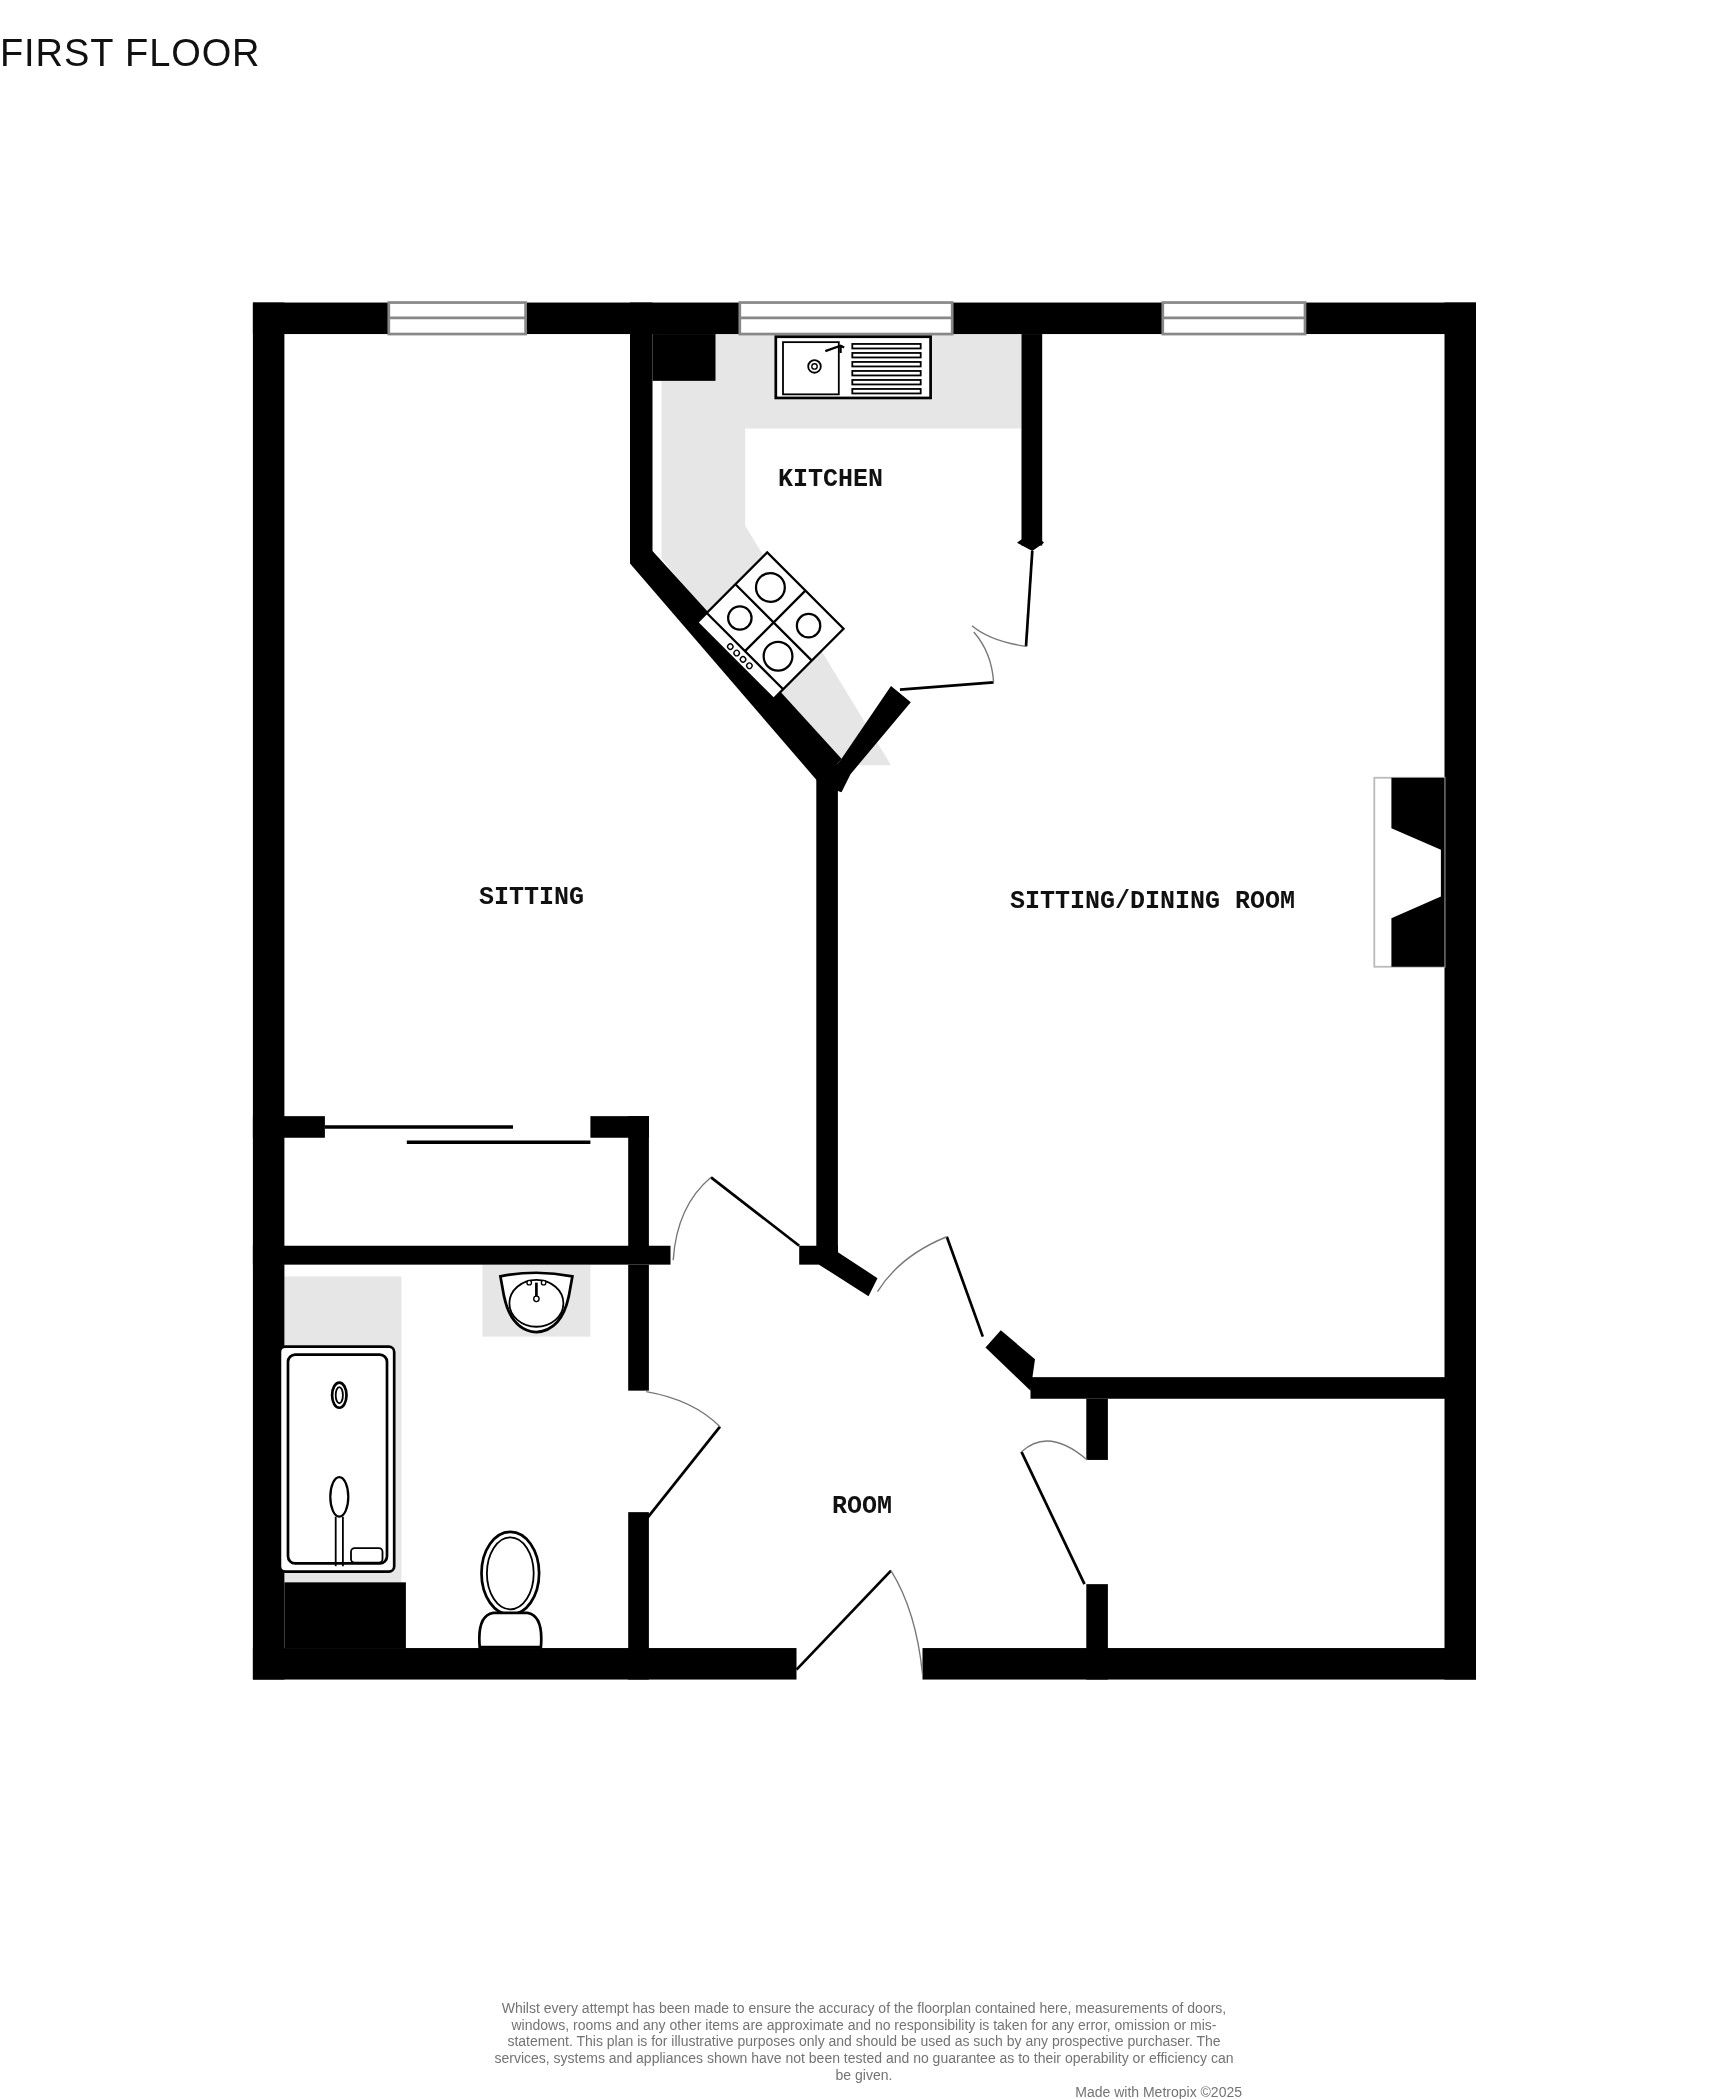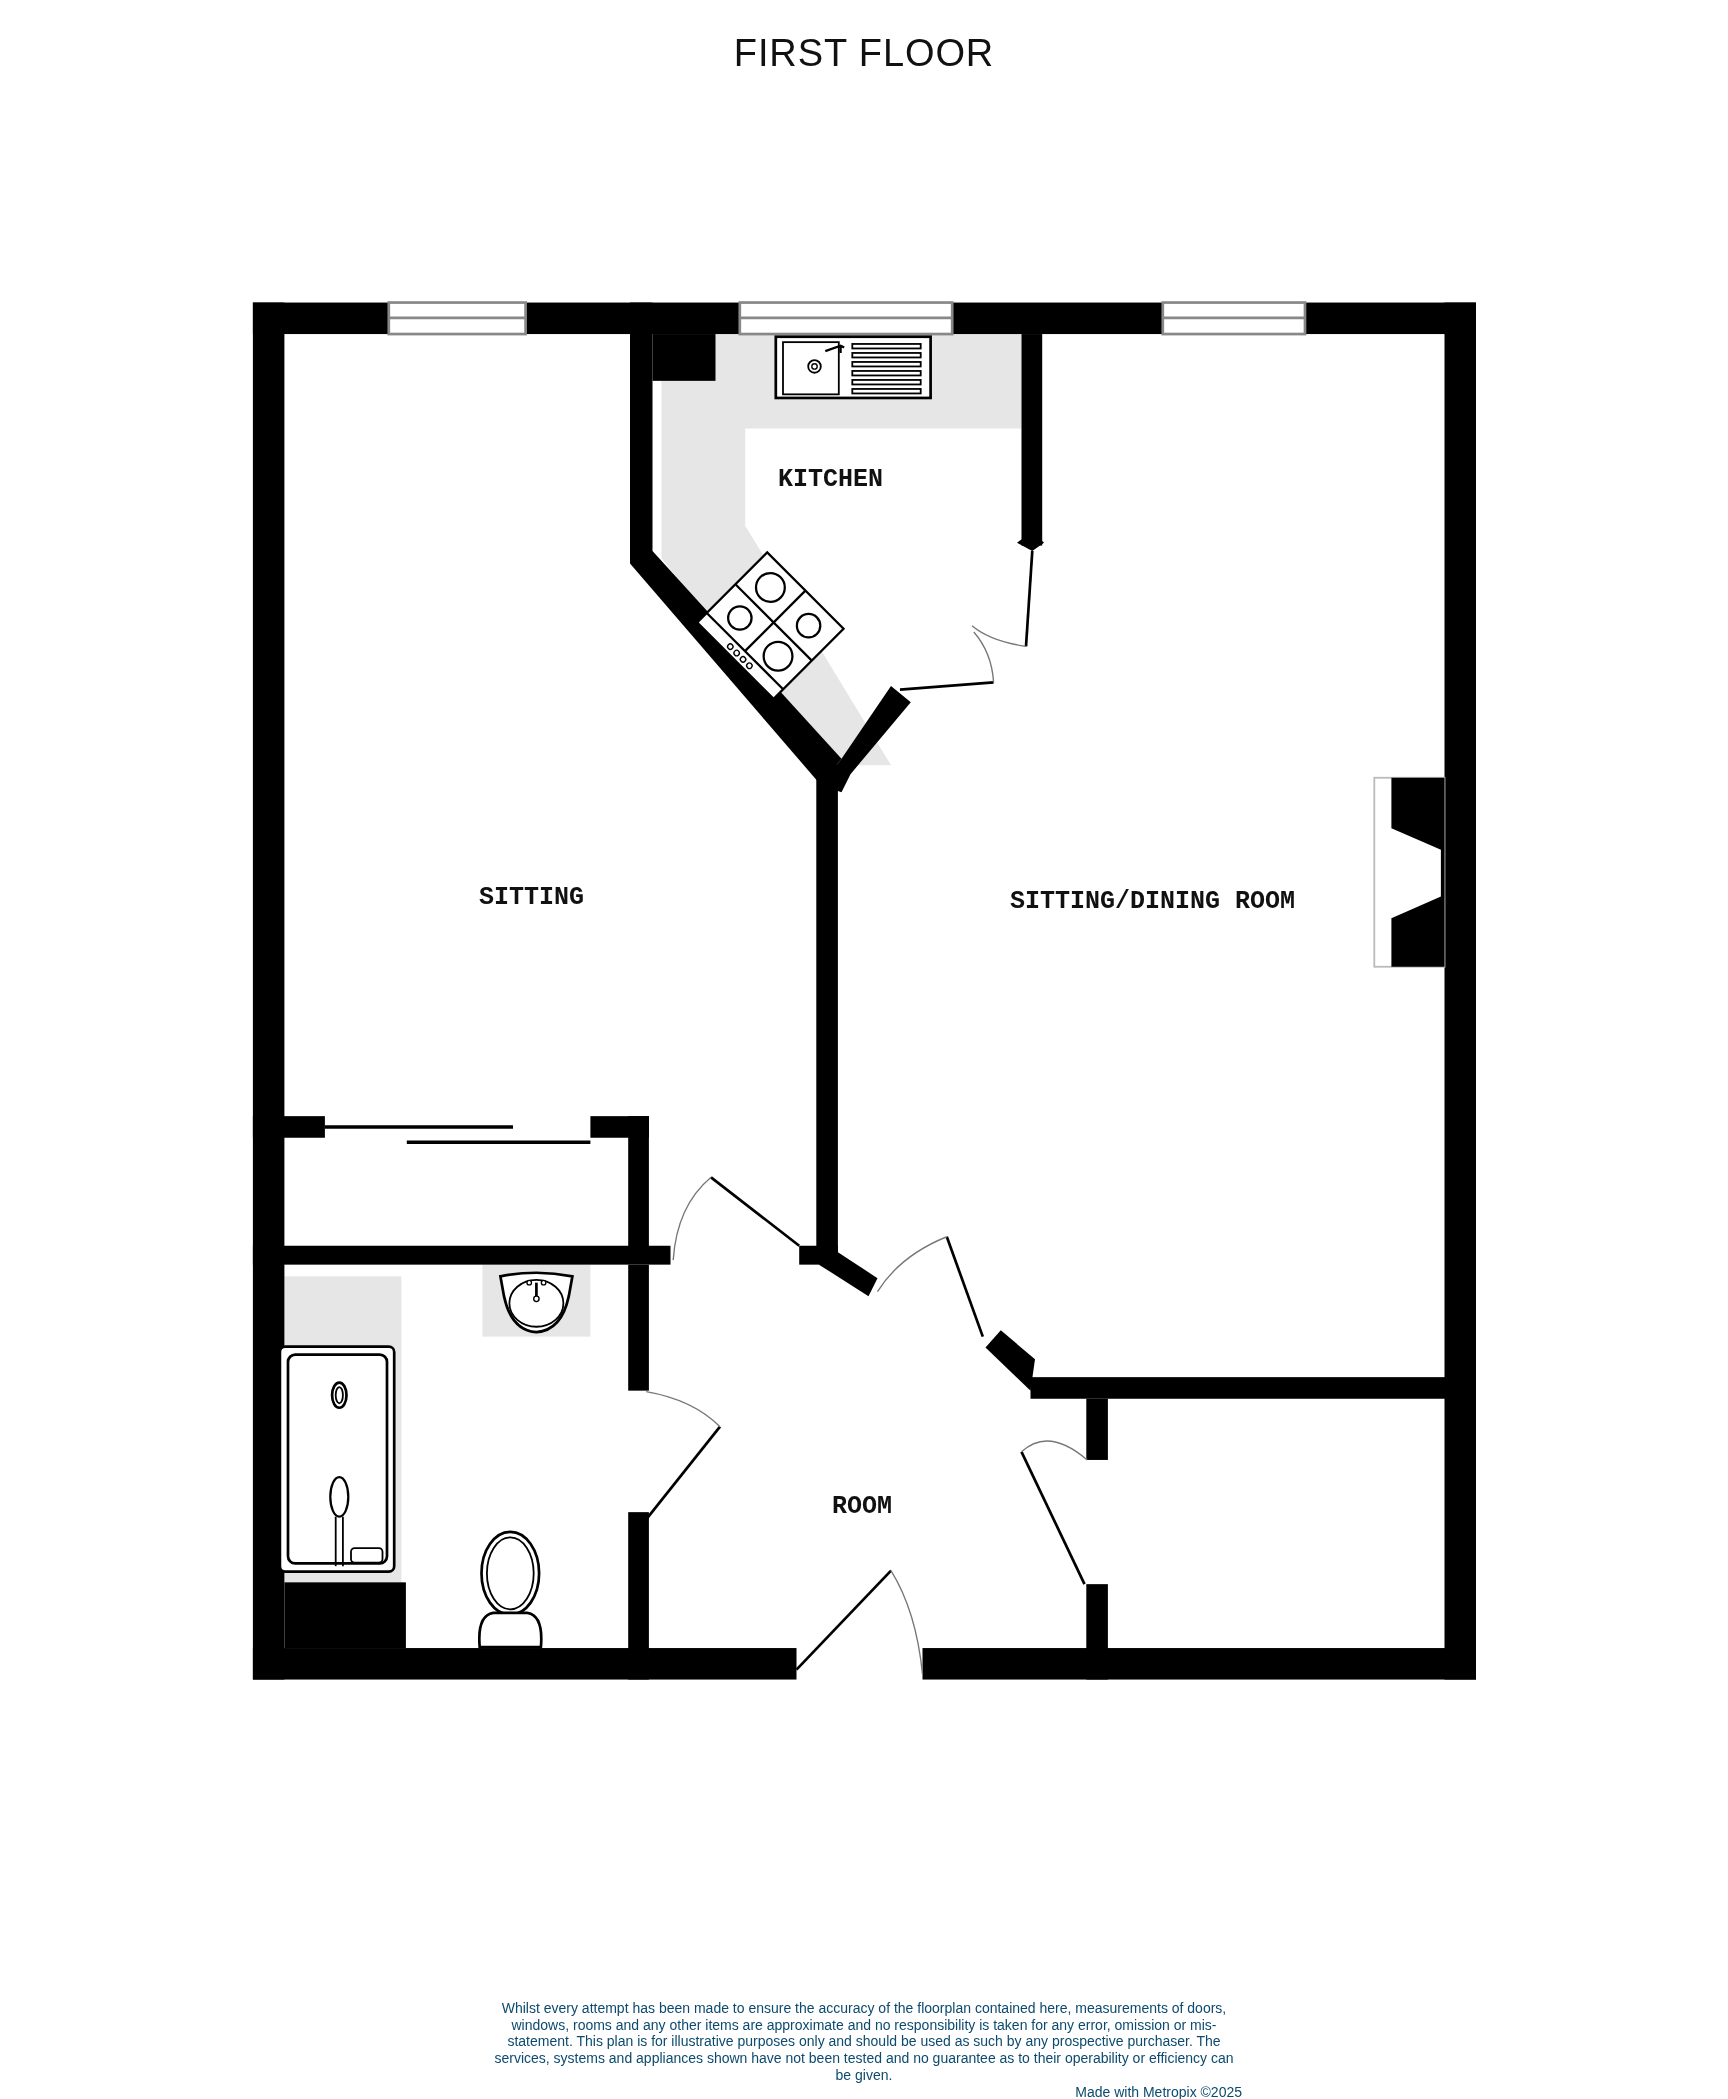--- a/index.html
+++ b/index.html
@@ -1,20 +1,20 @@
 <!DOCTYPE html>
 <html style="font-size:14.4px"><head>
 <meta charset="utf-8">
 <style>
   html, body { margin: 0; padding: 0; background: #ffffff; }
   body { width: 1728px; height: 2100px; position: relative; overflow: hidden; font-family: "Liberation Sans", sans-serif; }
-  .title { position: absolute; left: 0; width: 1728px; top: 32px; text-align: center; font-size: 38px; color: #111; letter-spacing: 0.9px; font-family: "Liberation Sans", sans-serif; }
+  .title { position: absolute; left: 0; width: 1728px; top: 32px; font-size: 38px; color: #111; letter-spacing: 0.9px; font-family: "Liberation Sans", sans-serif; }
   .plan { position: absolute; left: 0; top: 0; }
   .room-label { position: absolute; font-weight: bold; font-size: 25px; color: #111; white-space: nowrap; font-family: Liberation Mono, monospace; }
-  .disclaimer { position: absolute; left: 486px; width: 756px; top: 2000px; text-align: center; font-size: 14px; line-height: 16.7px; color: #0c4a6e; font-family: "Liberation Sans", sans-serif; }
+  .disclaimer { position: absolute; left: 486px; width: 756px; top: 2000px; text-align: center; font-size: 14px; line-height: 16.7px; color: #737373; font-family: "Liberation Sans", sans-serif; }
   .credit { display: block; text-align: right; }
 </style>
 </head>
 <body>
 
 <div class="title">FIRST FLOOR</div>
 
 <svg class="plan" width="1728" height="2100" viewBox="0 0 1920 2333" xmlns="http://www.w3.org/2000/svg">
 
   <g fill="#e6e6e6">

